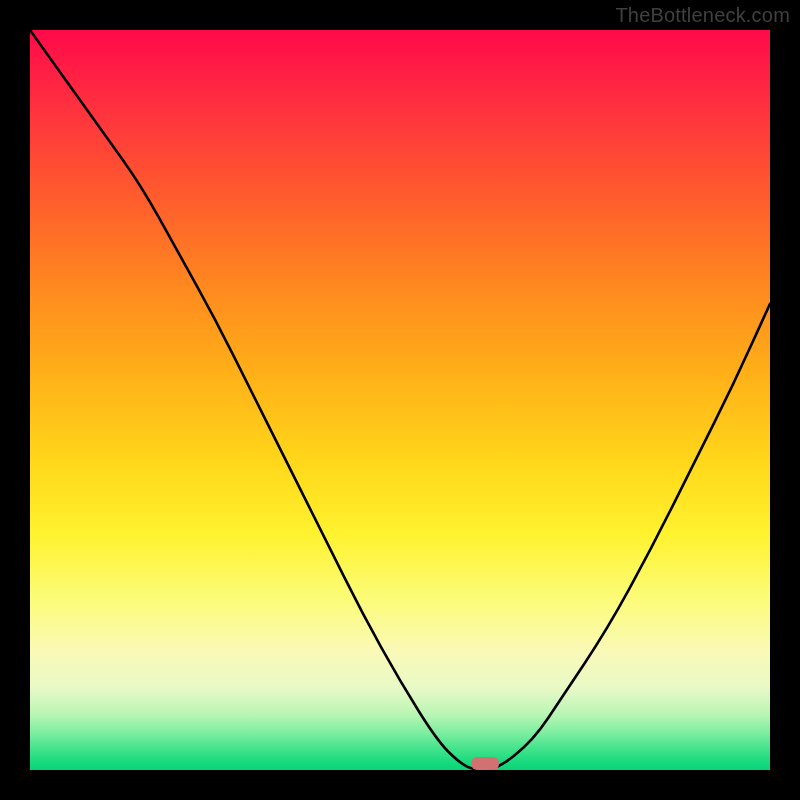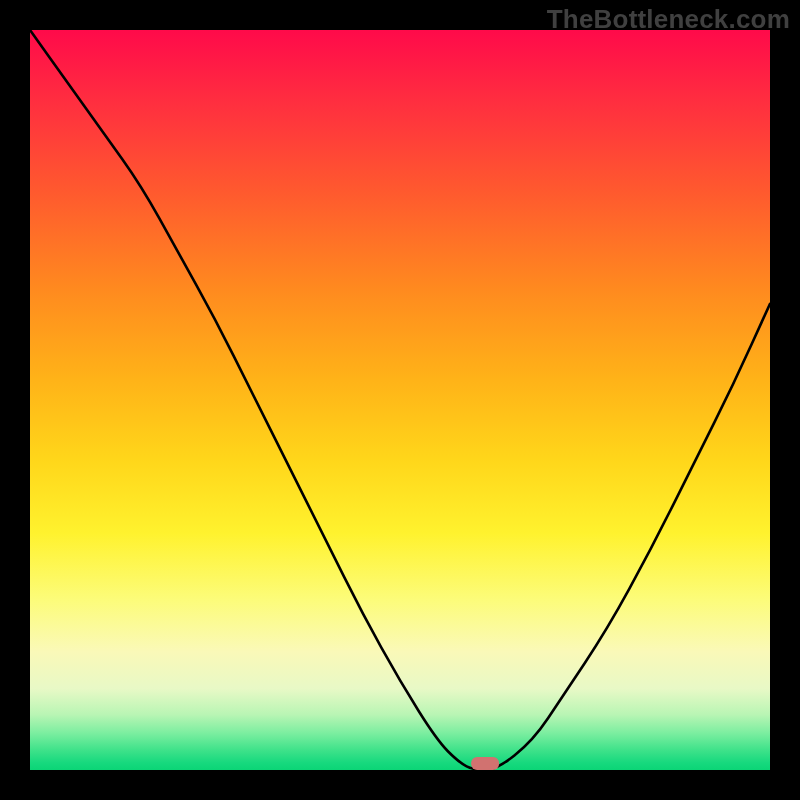--- a/index.html
+++ b/index.html
@@ -14,22 +14,22 @@
   .frame {
     position: relative;
     width: 800px;
     height: 800px;
     background: #000;
   }
   .watermark {
     position: absolute;
     top: 4px;
     right: 10px;
-    font-size: 26px;
-    font-weight: 700;
+    font-size: 20px;
+    font-weight: 400;
     color: #404040;
     letter-spacing: 0.2px;
     z-index: 10;
   }
   .plot {
     position: absolute;
     left: 30px;
     top: 30px;
     width: 740px;
     height: 740px;

